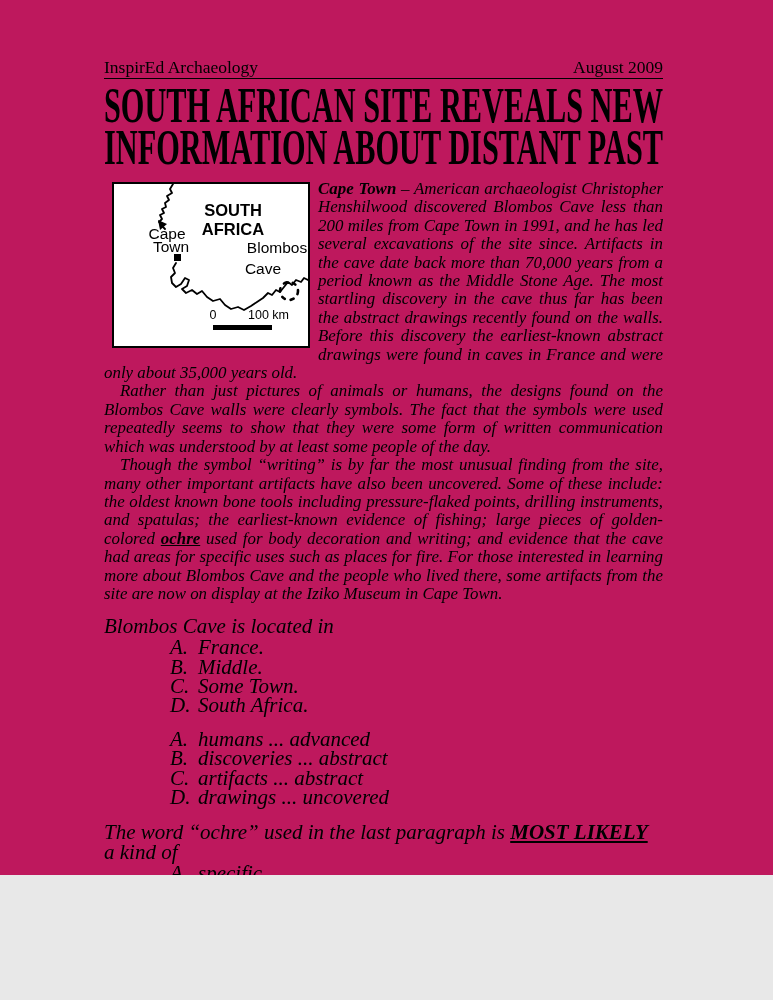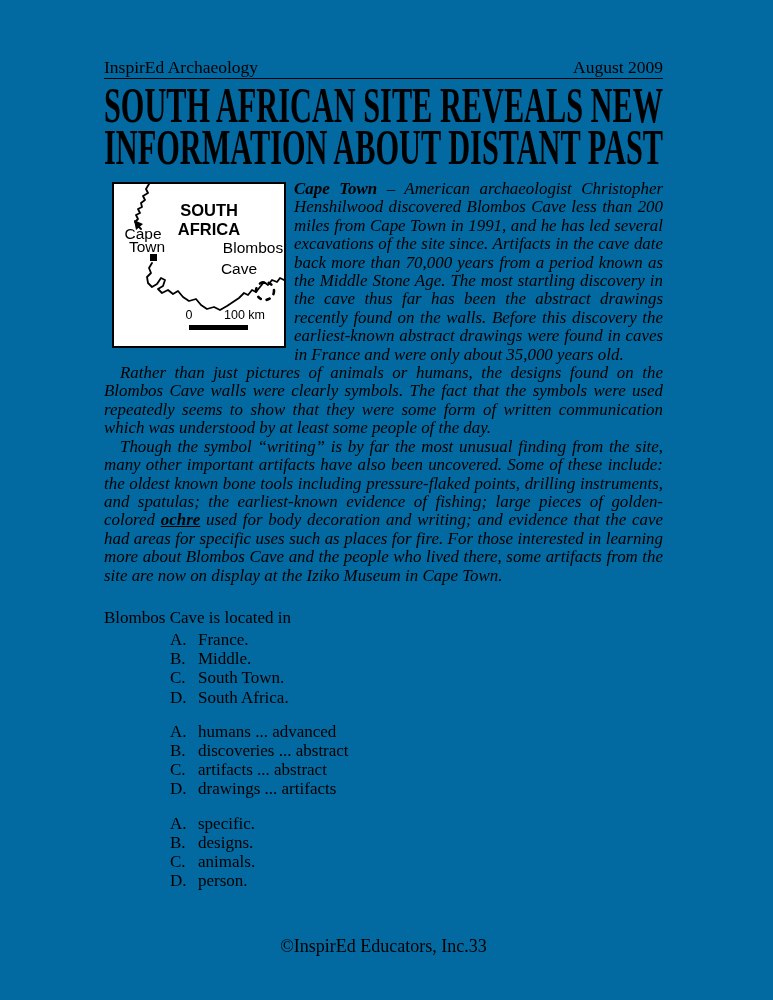--- a/index.html
+++ b/index.html
@@ -1,20 +1,20 @@
 <!DOCTYPE html>
 <html><head>
 <meta charset="utf-8">
 <style>
   html,body { margin:0; padding:0; background:#e8e8e8; }
   .page {
     position:relative;
-    width:773px; height:1000px;
+    width:773px; height:875px;
     margin:0 auto;
-    background:#0369a1;
+    background:#be185d;
     color:#000;
     font-family:"Liberation Serif", serif;
     overflow:hidden;
   }
   .content { padding:57px 110px 0 104px; }
 
   
   .hdr {
     display:flex; justify-content:space-between; align-items:baseline;
     font-size:17.5px; line-height:20px;
@@ -34,29 +34,30 @@
   .article p.ind { text-indent:16px; }
   .u { font-weight:700; text-decoration:underline; }
 
   
   .map-box {
     float:left;
     width:170px; height:162px;
     border:2.5px solid #000;
     margin:2px 8px 3px 8px;
     background:#fff;
+    padding-left:24px;
   }
   .map-box svg { display:block; }
   .m-label { font-family:"Liberation Sans","DejaVu Sans",sans-serif; font-size:15.5px; fill:#000; }
   .m-bold  { font-family:"Liberation Sans","DejaVu Sans",sans-serif; font-size:16.5px; font-weight:700; fill:#000; }
   .m-scale { font-family:"Liberation Sans","DejaVu Sans",sans-serif; font-size:12.5px; fill:#000; }
   .coast { fill:none; stroke:#000; stroke-width:1.8; stroke-linejoin:round; stroke-linecap:round; }
 
   
-  .questions { margin-top:23px; font-size:17px; }
+  .questions { margin-top:13px; font-size:21px;font-style:italic; }
   .question { margin-bottom:15px; }
   .stem { margin:0 0 2px 0; line-height:20px; }
   .opt { display:flex; padding-left:66px; line-height:19.2px; }
   .opt .letter { width:28px; flex:none; }
 
   
   .footer {
     position:absolute; left:104px; right:110px; top:936px;
     display:flex; justify-content:center;
     font-size:18px;
@@ -113,21 +114,21 @@
         <div class="opt">
             <span class="letter">A.</span>
             <span>France.</span>
           </div>
         <div class="opt">
             <span class="letter">B.</span>
             <span>Middle.</span>
           </div>
         <div class="opt">
             <span class="letter">C.</span>
-            <span>South Town.</span>
+            <span>Some Town.</span>
           </div>
         <div class="opt">
             <span class="letter">D.</span>
             <span>South Africa.</span>
           </div>
       </div>
 
       <div class="question">
         <div class="opt">
             <span class="letter">A.</span>
@@ -136,25 +137,26 @@
         <div class="opt">
             <span class="letter">B.</span>
             <span>discoveries ... abstract</span>
           </div>
         <div class="opt">
             <span class="letter">C.</span>
             <span>artifacts ... abstract</span>
           </div>
         <div class="opt">
             <span class="letter">D.</span>
-            <span>drawings ... artifacts</span>
+            <span>drawings ... uncovered</span>
           </div>
       </div>
 
       <div class="question">
+        <p class="stem"><span>The word “ochre” used in the last paragraph is </span><b class="u">MOST LIKELY</b><span> a kind of</span></p>
         <div class="opt">
             <span class="letter">A.</span>
             <span>specific.</span>
           </div>
         <div class="opt">
             <span class="letter">B.</span>
             <span>designs.</span>
           </div>
         <div class="opt">
             <span class="letter">C.</span>

